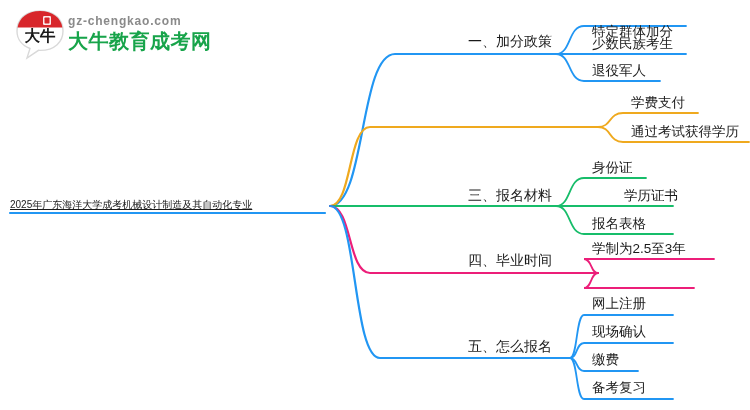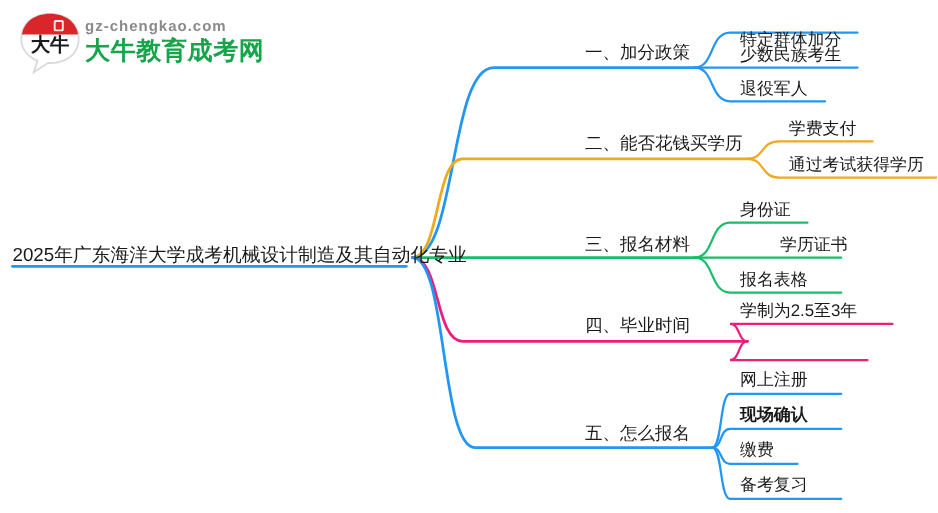--- a/index.html
+++ b/index.html
@@ -72,21 +72,22 @@
   }
   .node-label {
     position: absolute;
     white-space: nowrap;
     font-size: 13px;
     line-height: 16px;
     color: #1a1a1a;
     font-family: "Liberation Sans", "DejaVu Sans", sans-serif;
   }
   .root-label {
-    font-size: 15px;
+    font-size: 10px;
+    text-decoration: underline;
   }
   .branch-label {
     font-size: 14px;
     margin-left: 36px;
   }
   .child-label {
     font-size: 13.5px;
   }
 </style>
 </head>
@@ -131,27 +132,26 @@
     <path d="M570 358 C577.7 358,575.88 343,584 343 H673" fill="none" stroke="#2196f3" stroke-width="1.8" stroke-linecap="round"></path>
     <path d="M570 358 C577.7 358,575.88 371,584 371 H638" fill="none" stroke="#2196f3" stroke-width="1.8" stroke-linecap="round"></path>
     <path d="M570 358 C577.7 358,575.88 399,584 399 H673" fill="none" stroke="#2196f3" stroke-width="1.8" stroke-linecap="round"></path>
   </svg>
 <div id="labels">
     <div class="node-label root-label" style="left: 10px; top: 197px;">2025年广东海洋大学成考机械设计制造及其自动化专业</div>
     <div class="node-label branch-label" style="left: 432px; top: 33px;">一、加分政策</div>
     <div class="node-label child-label" style="left: 592px; top: 24px;">特定群体加分</div>
     <div class="node-label child-label" style="left: 592px; top: 36px;">少数民族考生</div>
     <div class="node-label child-label" style="left: 592px; top: 63px;">退役军人</div>
-    <div class="node-label branch-label" style="left: 432px; top: 106px;">二、能否花钱买学历</div>
     <div class="node-label child-label" style="left: 631px; top: 95px;">学费支付</div>
     <div class="node-label branch-label" style="left: 432px; top: 187px;">三、报名材料</div>
     <div class="node-label child-label" style="left: 631px; top: 124px;">通过考试获得学历</div>
     <div class="node-label child-label" style="left: 592px; top: 160px;">身份证</div>
     <div class="node-label child-label" style="left: 592px; top: 188px; margin-left: 32px;">学历证书</div>
     <div class="node-label child-label" style="left: 592px; top: 216px;">报名表格</div>
     <div class="node-label branch-label" style="left: 432px; top: 252px;">四、毕业时间</div>
     <div class="node-label child-label" style="left: 592px; top: 241px;">学制为2.5至3年</div>
     <div class="node-label branch-label" style="left: 432px; top: 338px;">五、怎么报名</div>
     <div class="node-label child-label" style="left: 592px; top: 296px;">网上注册</div>
-    <div class="node-label child-label" style="left: 592px; top: 324px; font-weight: bold;">现场确认</div>
+    <div class="node-label child-label" style="left: 592px; top: 324px;">现场确认</div>
     <div class="node-label child-label" style="left: 592px; top: 352px;">缴费</div>
     <div class="node-label child-label" style="left: 592px; top: 380px;">备考复习</div>
   </div>
 
 </body></html>

